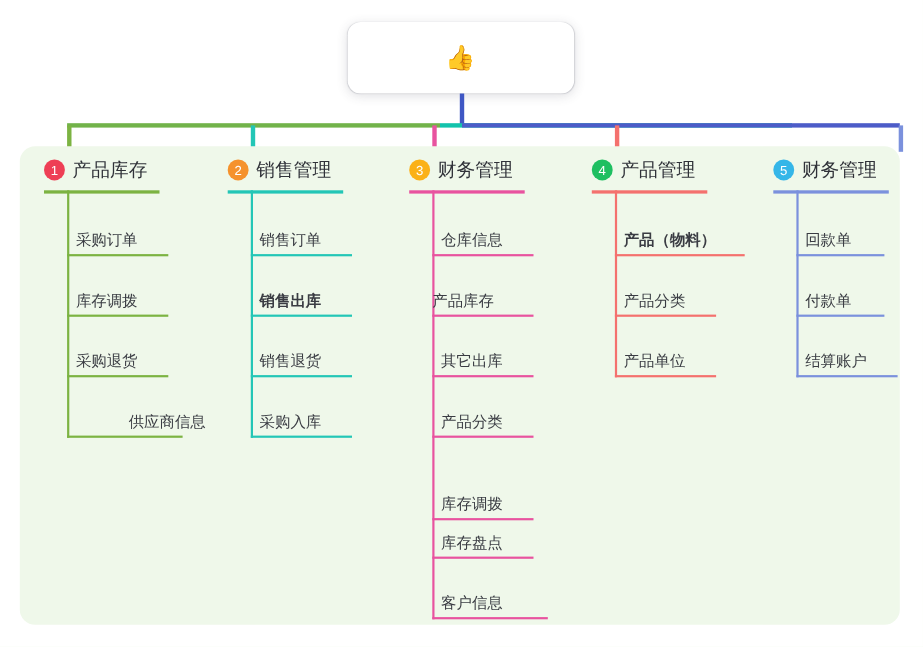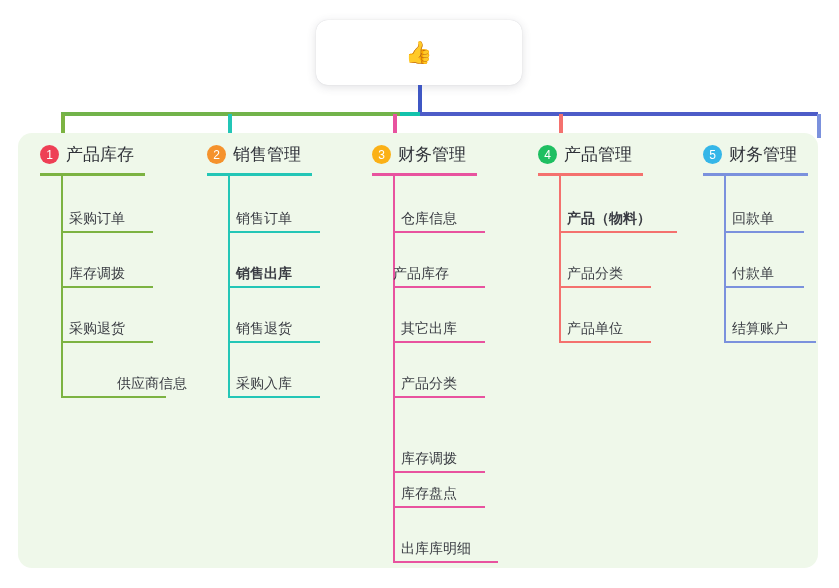--- a/index.html
+++ b/index.html
@@ -153,21 +153,21 @@
           </div>
           <div class="leaf" style="left: 21px; top: 290px; width: 92px; height: 30px; margin-top: 20px;">
             <div class="leaf-text" style="left: 8px;">库存调拨</div>
             <div class="leaf-rule" style="width: 92px; background: rgb(232, 83, 159);"></div>
           </div>
           <div class="leaf" style="left: 21px; top: 345px; width: 92px; height: 30px;">
             <div class="leaf-text" style="left: 8px;">库存盘点</div>
             <div class="leaf-rule" style="width: 92px; background: rgb(232, 83, 159);"></div>
           </div>
           <div class="leaf" style="left: 21px; top: 400px; width: 105px; height: 30px;">
-            <div class="leaf-text" style="left: 8px;">出库库明细</div>
+            <div class="leaf-text" style="left: 8px;">客户信息</div>
             <div class="leaf-rule" style="width: 105px; background: rgb(232, 83, 159);"></div>
           </div>
         </div>
         <div class="col" style="left: 520px;">
           <div class="col-head">
             <span class="badge" style="background: rgb(30, 191, 97);">4</span>
             <span class="col-title">产品管理</span>
           </div>
           <div class="col-rule" style="width: 105px; background: rgb(244, 113, 110);"></div>
           <div class="col-spine" style="left: 21px; height: 170px; background: rgb(244, 113, 110);"></div>

